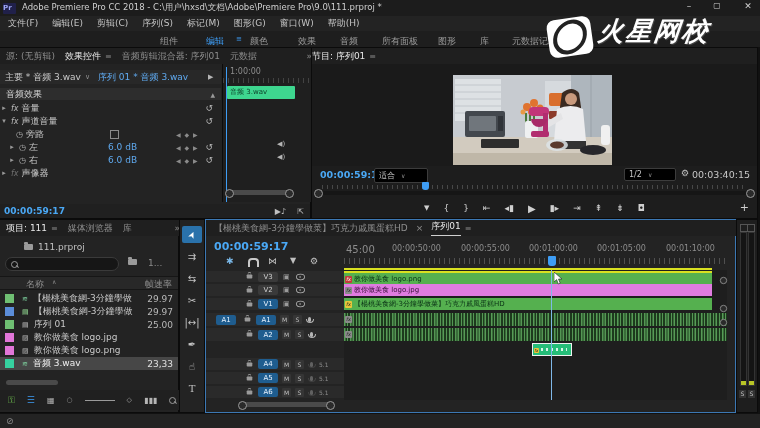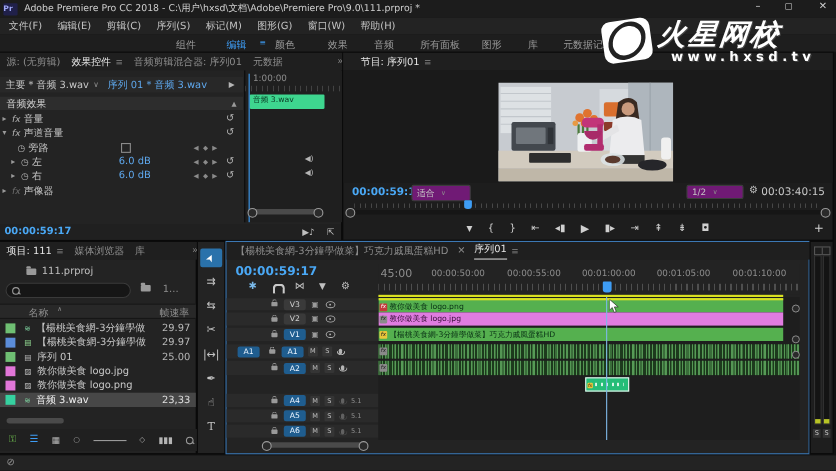--- a/index.html
+++ b/index.html
@@ -40,21 +40,21 @@
   .trackrow{position:absolute;left:0;width:138px;background:#2a2a2a;display:flex;align-items:center}
   .namebox{width:20px;height:10px;border-radius:2px;background:#3a3a3a;color:#cfcfcf;font-size:7px;
            text-align:center;line-height:10px}
   .namebox.on{background:#1f5d8f;color:#eaf4ff}
   .msbox{width:9px;height:9px;background:#353535;border-radius:1px;color:#c0c0c0;font-size:6px;
          text-align:center;line-height:9px;margin-left:4px}
   .keynav{color:#8a8a8a;font-size:6px;letter-spacing:1px}
   .reset{color:#b5b5b5;font-size:9px}
   .tool{width:20px;height:17px;display:flex;align-items:center;justify-content:center;color:#c3c3c3;font-size:10px;border-radius:2px}
   .tool.on{background:#2a72ab;color:#fff}
-  .dropdown{background:#701a75;border:1px solid #3c3c3c;border-radius:2px;color:#c4c4c4;
+  .dropdown{background:#000000;border:1px solid #3c3c3c;border-radius:2px;color:#c4c4c4;
             font-size:8px;padding:1px 4px;display:inline-flex;gap:6px;align-items:center}
   .scrollbar{background:#4a4a4a;border-radius:4px;position:absolute;height:5px}
   .dotend{width:7px;height:7px;border:1px solid #9a9a9a;border-radius:50%;background:#2a2a2a;position:absolute}
   .ecrow{position:absolute;left:0;width:221px;height:12px;display:flex;align-items:center;color:#c4c4c4}
   .stopwatch{color:#b0b0b0;font-size:8px;margin:0 3px}
   .fxsym{font-style:italic;color:#b8b8b8;font-size:8px;margin:0 3px}
   .chev{color:#9a9a9a;font-size:7px;width:8px;text-align:center}
 </style>
 </head>
 <body>
@@ -168,21 +168,21 @@
 
   <div class="abs" style="left:0;top:156px;width:310px;height:14px;background:#202020;display:flex;align-items:center">
     <span class="tc" style="margin-left:4px;font-size:9px">00:00:59:17</span>
     <span style="position:absolute;right:24px;color:#c0c0c0;font-size:8px">▶♪</span>
     <span style="position:absolute;right:6px;color:#c0c0c0;font-size:8px">⇱</span>
   </div>
 </div>
 
 <div class="panel" style="left:312px;top:48px;width:445px;height:170px;background:#1d1d1d">
   <div class="abs" style="left:0;top:0;width:445px;height:16px;background:#1f1f1f;display:flex;align-items:center">
-    <span class="tab-active" style="margin-left:16px">节目: 序列01</span>
+    <span class="tab-active" style="margin-left:0">节目: 序列01</span>
     <span class="hamburger">≡</span>
   </div>
 
   <div class="abs" style="left:0;top:16px;width:445px;height:102px;background:#1a1a1a">
     <svg style="position:absolute;left:141px;top:11px" width="159" height="90" viewBox="0 0 159 90">
       <rect x="0" y="0" width="159" height="90" fill="#c7cbd0"></rect>
       <rect x="2" y="4" width="46" height="42" fill="#dde1e4"></rect>
       <g stroke="#c2c7cc" stroke-width="1">
         <line x1="2" y1="10" x2="48" y2="10"></line>
           <line x1="2" y1="17" x2="48" y2="17"></line>
@@ -513,14 +513,13 @@
 
 <div class="abs" style="left:0;top:414px;width:760px;height:14px;background:#232323;display:flex;align-items:center">
   <span style="margin-left:6px;color:#8d8d8d;font-size:9px">⊘</span>
 </div>
 
 <div class="abs" style="left:548px;top:2px;width:210px;height:56px;z-index:50;pointer-events:none">
   <div style="position:absolute;left:0;top:16px;width:44px;height:38px;background:#fff;border-radius:8px;transform:rotate(-8deg);display:flex;align-items:center;justify-content:center">
     <span style="width:26px;height:26px;border:4px solid #222;border-radius:50%;display:inline-block;transform:skewX(-12deg)"></span>
   </div>
   <span style="position:absolute;left:50px;top:12px;font-size:26px;font-weight:bold;font-style:italic;color:#fff;letter-spacing:2px;transform:skewX(-6deg);text-shadow:1px 1px 0 #444">火星网校</span>
-  <span style="position:absolute;left:62px;top:42px;font-size:12px;font-weight:bold;color:#fff;letter-spacing:4px;text-shadow:1px 1px 0 #444">www.hxsd.tv</span>
 </div>
 
 </body></html>

